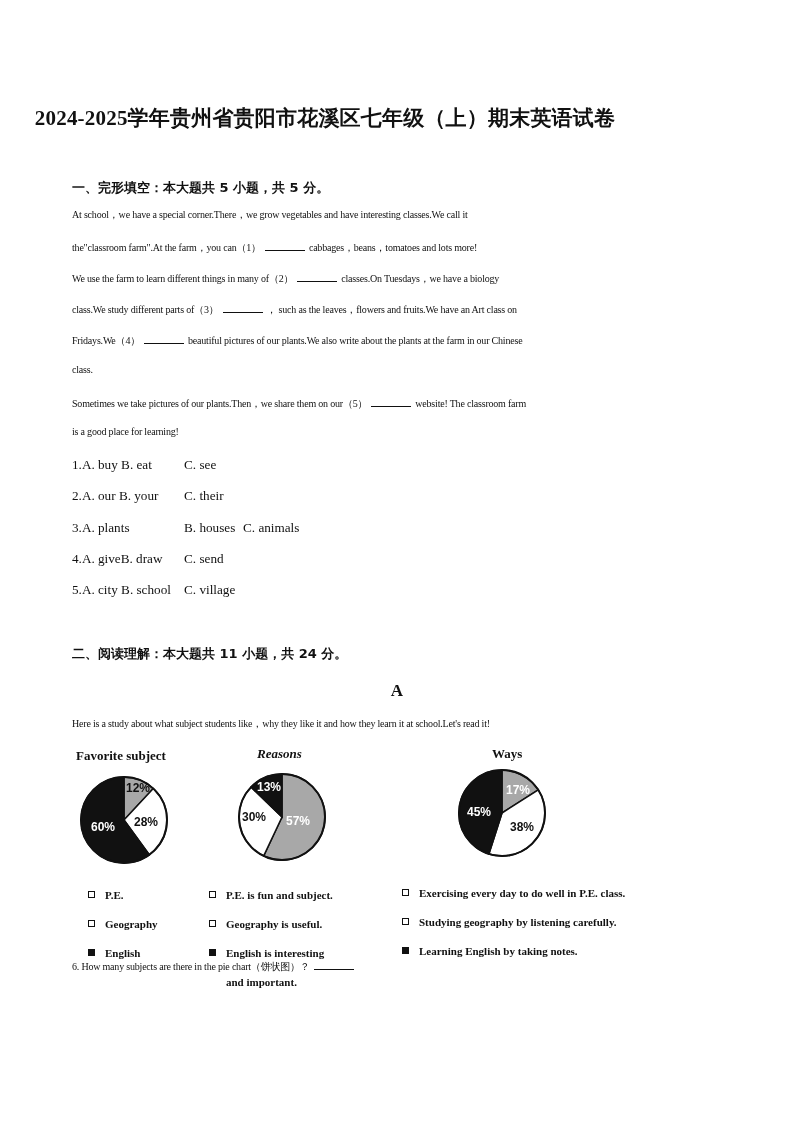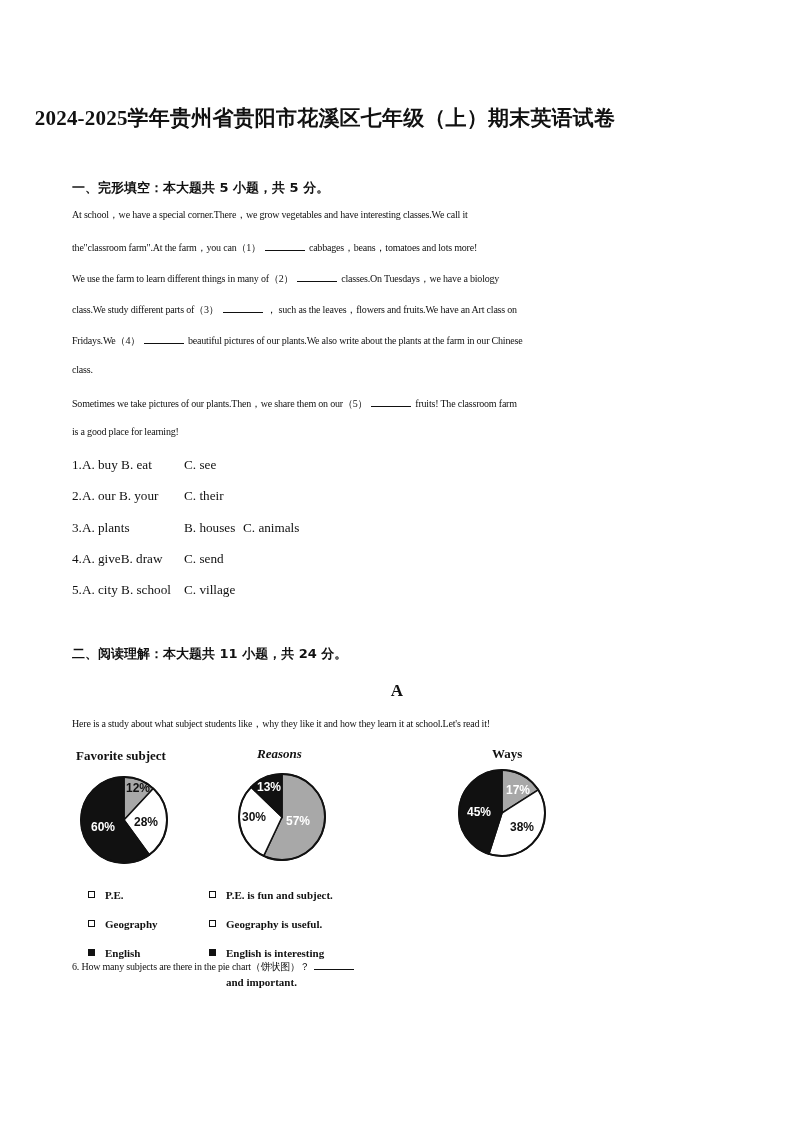--- a/index.html
+++ b/index.html
@@ -28,21 +28,21 @@
 <div class="title">2024-2025学年贵州省贵阳市花溪区七年级（上）期末英语试卷</div>
 
 <div class="section-head" style="top:179px;">一、完形填空：本大题共 5 小题，共 5 分。</div>
 
 <div class="line" style="top:208px;"><span>At school，we have a special corner.There，we grow vegetables and have interesting classes.We call it</span></div>
 <div class="line" style="top:239px;"><span>the"classroom farm".At the farm，you can（1）</span><span class="blank"></span><span>cabbages，beans，tomatoes and lots more!</span></div>
 <div class="line" style="top:270px;"><span>We use the farm to learn different things in many of（2）</span><span class="blank"></span><span>classes.On Tuesdays，we have a biology</span></div>
 <div class="line" style="top:301px;"><span>class.We study different parts of（3）</span><span class="blank"></span><span>，  such as the leaves，flowers and fruits.We have an Art class on</span></div>
 <div class="line" style="top:332px;"><span>Fridays.We（4）</span><span class="blank"></span><span>beautiful pictures of our plants.We also write about the plants at the farm in our Chinese</span></div>
 <div class="line" style="top:364px;"><span>class.</span></div>
-<div class="line" style="top:395px;"><span>Sometimes we take pictures of our plants.Then，we share them on our（5）</span><span class="blank"></span><span>fruits! The classroom farm</span></div>
+<div class="line" style="top:395px;"><span>Sometimes we take pictures of our plants.Then，we share them on our（5）</span><span class="blank"></span><span>website! The classroom farm</span></div>
 <div class="line" style="top:426px;"><span>is a good place for learning!</span></div>
 
 <div class="opt-line" style="top:457px;">
   <span>1.</span><span>A. buy</span>&nbsp;<span>B. eat</span><span style="position:absolute;left:112px;">C. see</span>
 </div>
 <div class="opt-line" style="top:488px;">
   <span>2.</span><span>A. our</span>&nbsp;<span>B. your</span><span style="position:absolute;left:112px;">C. their</span>
 </div>
 <div class="opt-line" style="top:520px;">
   <span>3.</span><span>A. plants</span><span style="position:absolute;left:112px;">B. houses</span><span style="position:absolute;left:171px;">C. animals</span>
@@ -122,15 +122,29 @@
   <div class="chart-title" style="left:94px;top:1px;">Ways</div>
   <svg width="100" height="100" viewBox="-50 -50 100 100" style="position:absolute;left:54px;top:18px;">
     <path d="M0,0 L0,-43 A43,43 0 0 1 36.3,-23.1 Z" fill="#a8a8a8" stroke="#111" stroke-width="1.5"></path>
     <path d="M0,0 L36.3,-23.1 A43,43 0 0 1 -13.1,41 Z" fill="#ffffff" stroke="#111" stroke-width="1.5"></path>
     <path d="M0,0 L-13.1,41 A43,43 0 0 1 0,-43 Z" fill="#111111" stroke="#111" stroke-width="1.5"></path>
     <circle r="43" fill="none" stroke="#111" stroke-width="2"></circle>
     <text x="4" y="-19" class="pie-label" fill="#fff">17%</text>
     <text x="8" y="18" class="pie-label" fill="#111">38%</text>
     <text x="-35" y="3" class="pie-label" fill="#fff">45%</text>
   </svg>
+  <div class="legend" style="left:4px;top:128px;">
+    <div class="row">
+        <span class="sw"></span>
+        <span>Exercising every day to do well in P.E. class.</span>
+      </div>
+    <div class="row">
+        <span class="sw"></span>
+        <span>Studying geography by listening carefully.</span>
+      </div>
+    <div class="row">
+        <span class="sw filled"></span>
+        <span>Learning English by taking notes.</span>
+      </div>
+  </div>
 </div>
 
 <div class="line" style="top:958px;"><span>6. How many subjects are there in the pie chart（饼状图）？</span><span class="blank"></span></div>
 
 </body></html>

